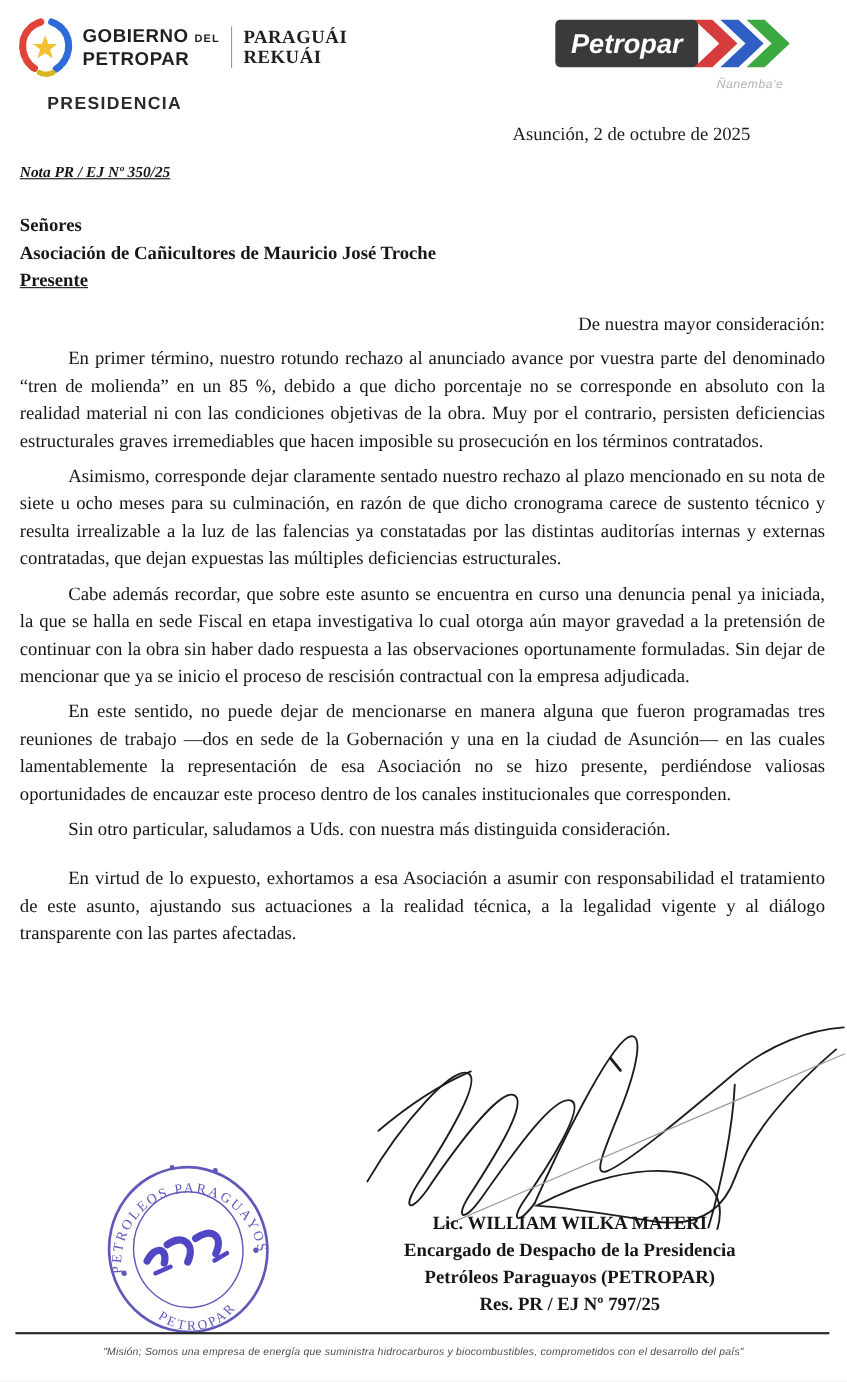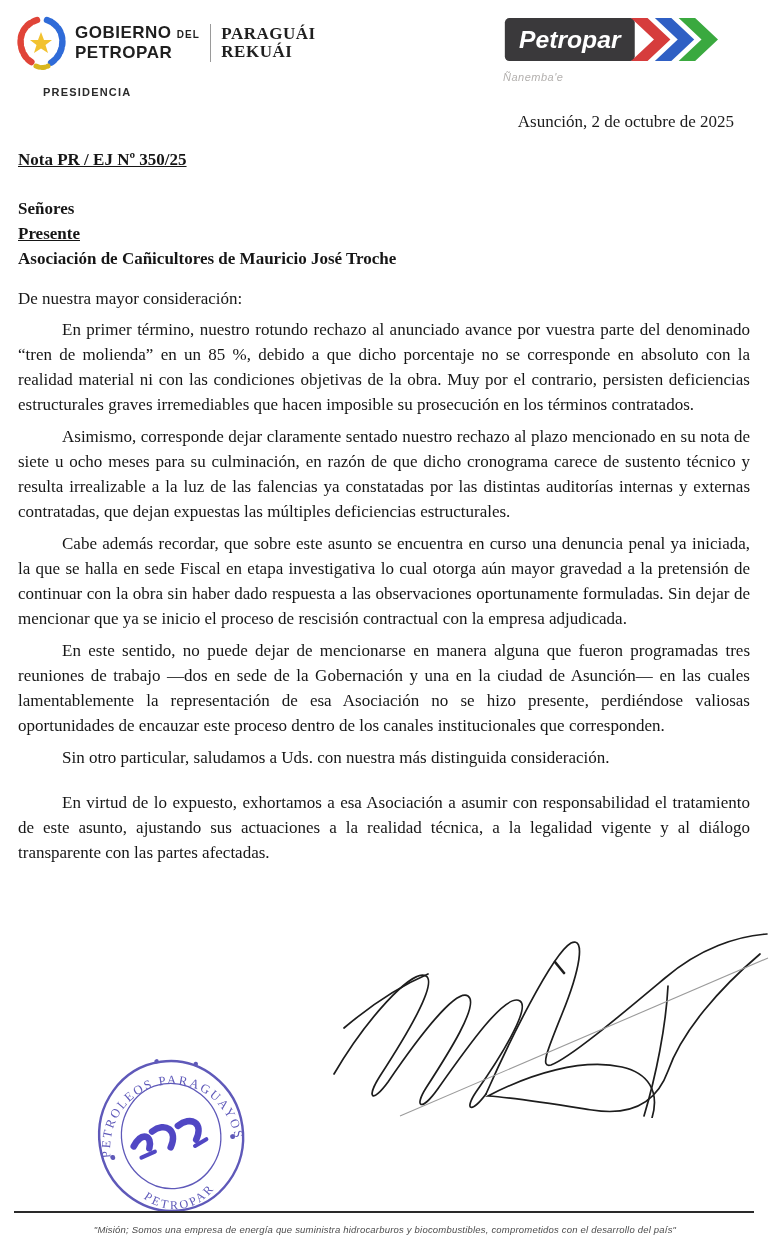--- a/index.html
+++ b/index.html
@@ -17,44 +17,45 @@
   .gov-block{position:absolute;left:15px;top:14px;display:flex;align-items:center;gap:8px;}
   .gov-emblem{width:52px;height:58px;flex:0 0 auto;}
   .gov-text{display:flex;align-items:center;gap:10px;font-family:"Liberation Sans",sans-serif;font-weight:bold;color:#1f1f1f;}
   .gov-es{font-size:17px;line-height:18px;letter-spacing:.5px;}
   .gov-es .del{font-size:10px;letter-spacing:1px;}
   .gov-divider{width:1.5px;height:38px;background:#9a9a9a;}
   .gov-gn{font-size:17px;line-height:18px;letter-spacing:.5px;font-family:Liberation Serif, serif;}
   .presidencia{
     position:absolute;left:17px;top:86px;
     font-family:"Liberation Sans",sans-serif;font-weight:bold;
-    font-size:11px;letter-spacing:1.2px;color:#2b2b2b;padding-left:26px;
+    font-size:16px;letter-spacing:1.2px;color:#2b2b2b;padding-left:26px;
   }
   .petro-block{position:absolute;left:503px;top:12px;width:215px;}
   .petro-svg{width:215px;height:56px;display:block;}
   .petro-tagline{
-    text-align:left;padding-right:6px;margin-top:3px;
+    text-align:right;padding-right:6px;margin-top:3px;
     font-family:"Liberation Sans",sans-serif;font-style:italic;
     font-size:11px;color:#b3b0ae;letter-spacing:.5px;
   }
   .dateline{
     position:absolute;top:112px;right:36px;width:320px;
-    text-align:right;font-size:17px;color:#1b1b1b;
+    text-align:center;font-size:17px;color:#1b1b1b;
   }
 
   
   .content{position:absolute;left:18px;top:150px;width:732px;}
   .reference{
-    font-weight:bold;font-size:17px;text-decoration:underline;
+    font-weight:bold;font-size:14px;text-decoration:underline;
     margin:0 0 26px 0;
+    font-style:italic;
   }
   .recipient{line-height:25px;font-size:17px;margin:16px 0 18px 0;}
   .recipient .bold{font-weight:bold;}
   .recipient .underline{text-decoration:underline;}
-  .greeting{font-size:17px;margin:0 0 8px 0;}
+  .greeting{font-size:17px;margin:0 0 8px 0;text-align:right;}
   .para{
     font-size:17px;line-height:25px;text-align:justify;
     text-indent:44px;margin:0 0 7px 0;
   }
   .para.gap-lg{margin-bottom:12px;}
   .para.last{margin-bottom:20px;}
   .closing{font-size:17px;padding-left:15px;}
 
   
   .sig-svg{position:absolute;left:330px;top:926px;width:440px;height:192px;}
@@ -111,22 +112,22 @@
     <div class="petro-tagline">Ñanemba'e</div>
   </div>
 
   <div class="dateline">Asunción, 2 de octubre de 2025</div>
 
   <div class="content">
     <div class="reference">Nota PR / EJ Nº 350/25</div>
 
     <div class="recipient">
       <div class="bold">Señores</div>
+      <div class="bold">Asociación de Cañicultores de Mauricio José Troche</div>
       <div class="bold underline">Presente</div>
-      <div class="bold">Asociación de Cañicultores de Mauricio José Troche</div>
     </div>
 
     <div class="greeting">De nuestra mayor consideración:</div>
 
     <p class="para">En primer término, nuestro rotundo rechazo al anunciado avance por vuestra parte del denominado “tren de molienda” en un 85 %, debido a que dicho porcentaje no se corresponde en absoluto con la realidad material ni con las condiciones objetivas de la obra. Muy por el contrario, persisten deficiencias estructurales graves irremediables que hacen imposible su prosecución en los términos contratados.</p>
     <p class="para">Asimismo, corresponde dejar claramente sentado nuestro rechazo al plazo mencionado en su nota de siete u ocho meses para su culminación, en razón de que dicho cronograma carece de sustento técnico y resulta irrealizable a la luz de las falencias ya constatadas por las distintas auditorías internas y externas contratadas, que dejan expuestas las múltiples deficiencias estructurales.</p>
     <p class="para">Cabe además recordar, que sobre este asunto se encuentra en curso una denuncia penal ya iniciada, la que se halla en sede Fiscal en etapa investigativa lo cual otorga aún mayor gravedad a la pretensión de continuar con la obra sin haber dado respuesta a las observaciones oportunamente formuladas. Sin dejar de mencionar que ya se inicio el proceso de rescisión contractual con la empresa adjudicada.</p>
     <p class="para">En este sentido, no puede dejar de mencionarse en manera alguna que fueron programadas tres reuniones de trabajo —dos en sede de la Gobernación y una en la ciudad de Asunción— en las cuales lamentablemente la representación de esa Asociación no se hizo presente, perdiéndose valiosas oportunidades de encauzar este proceso dentro de los canales institucionales que corresponden.</p>
     <p class="para last">Sin otro particular, saludamos a Uds. con nuestra más distinguida consideración.</p>
     <p class="para gap-lg">En virtud de lo expuesto, exhortamos a esa Asociación a asumir con responsabilidad el tratamiento de este asunto, ajustando sus actuaciones a la realidad técnica, a la legalidad vigente y al diálogo transparente con las partes afectadas.</p>
@@ -172,17 +173,23 @@
     </g>
     <g fill="none" stroke-width="6.5" stroke-linecap="round" opacity="0.9" stroke="#2e22b8">
       <path d="M38 84 C 48 70, 58 76, 53 88"></path>
       <path d="M58 72 C 72 64, 84 74, 74 90"></path>
       <path d="M84 70 C 98 62, 110 70, 100 86"></path>
       <path d="M44 96 l14 -4" stroke-width="4"></path>
       <path d="M98 92 l12 -5" stroke-width="4"></path>
     </g>
   </svg>
 
+  <div class="sig-block">
+    <div>Lic. WILLIAM WILKA MATERI</div>
+    <div>Encargado de Despacho de la Presidencia</div>
+    <div>Petróleos Paraguayos (PETROPAR)</div>
+    <div>Res. PR / EJ Nº 797/25</div>
+  </div>
 
   <div class="footer-rule"></div>
   <div class="mission">"Misión; Somos una empresa de energía que suministra hidrocarburos y biocombustibles, comprometidos con el desarrollo del país"</div>
 
 </div>
 
 </body></html>

